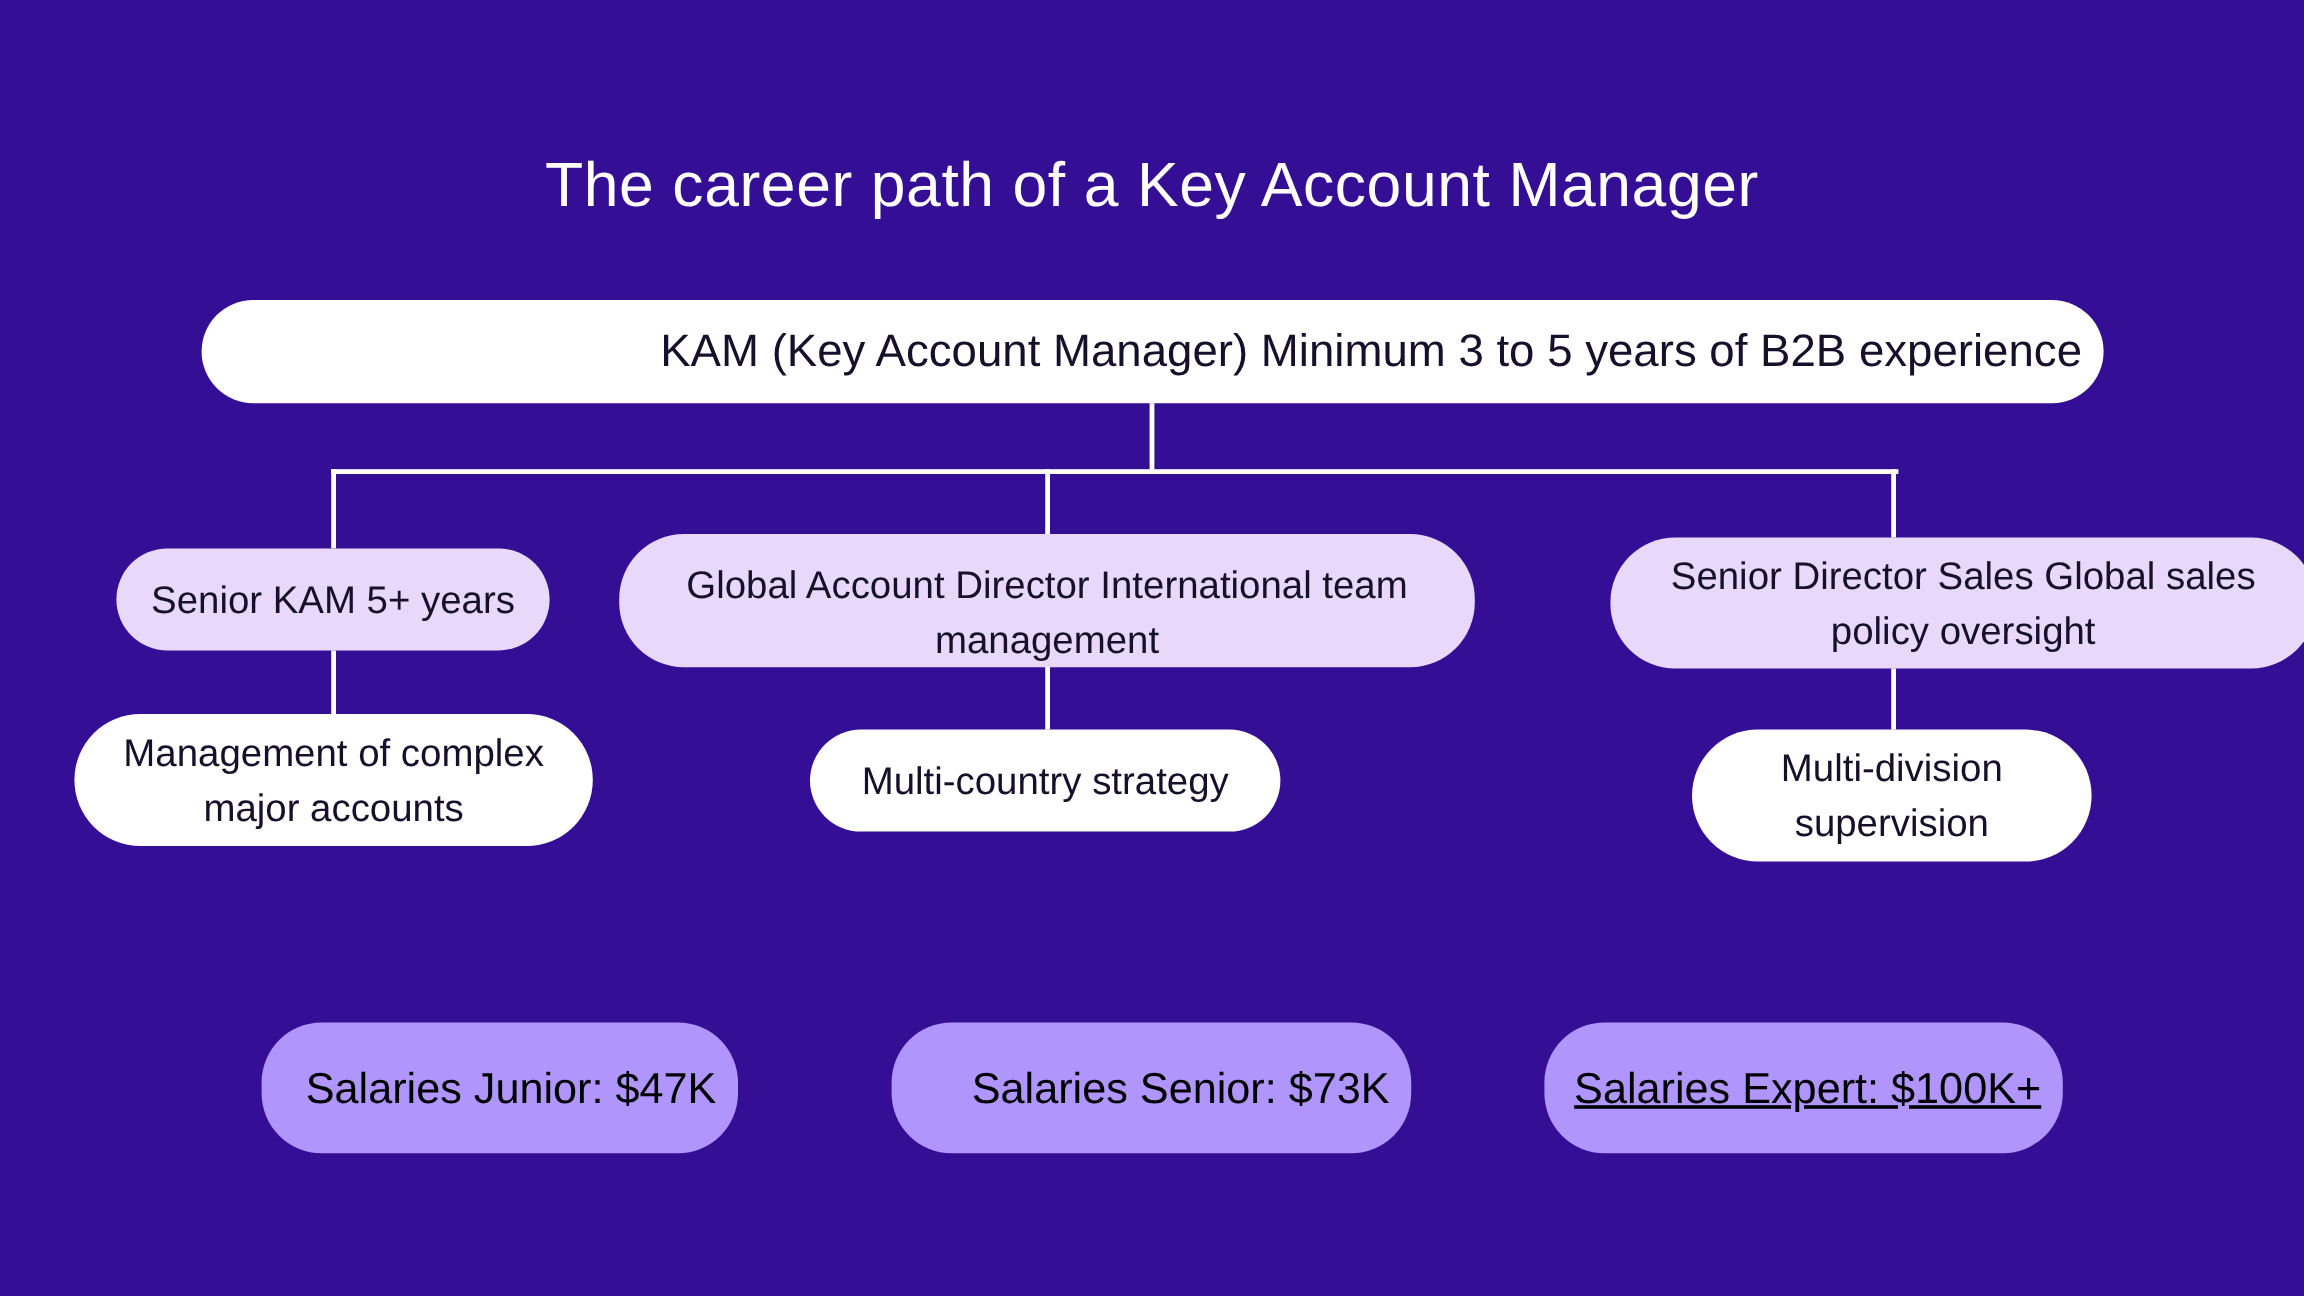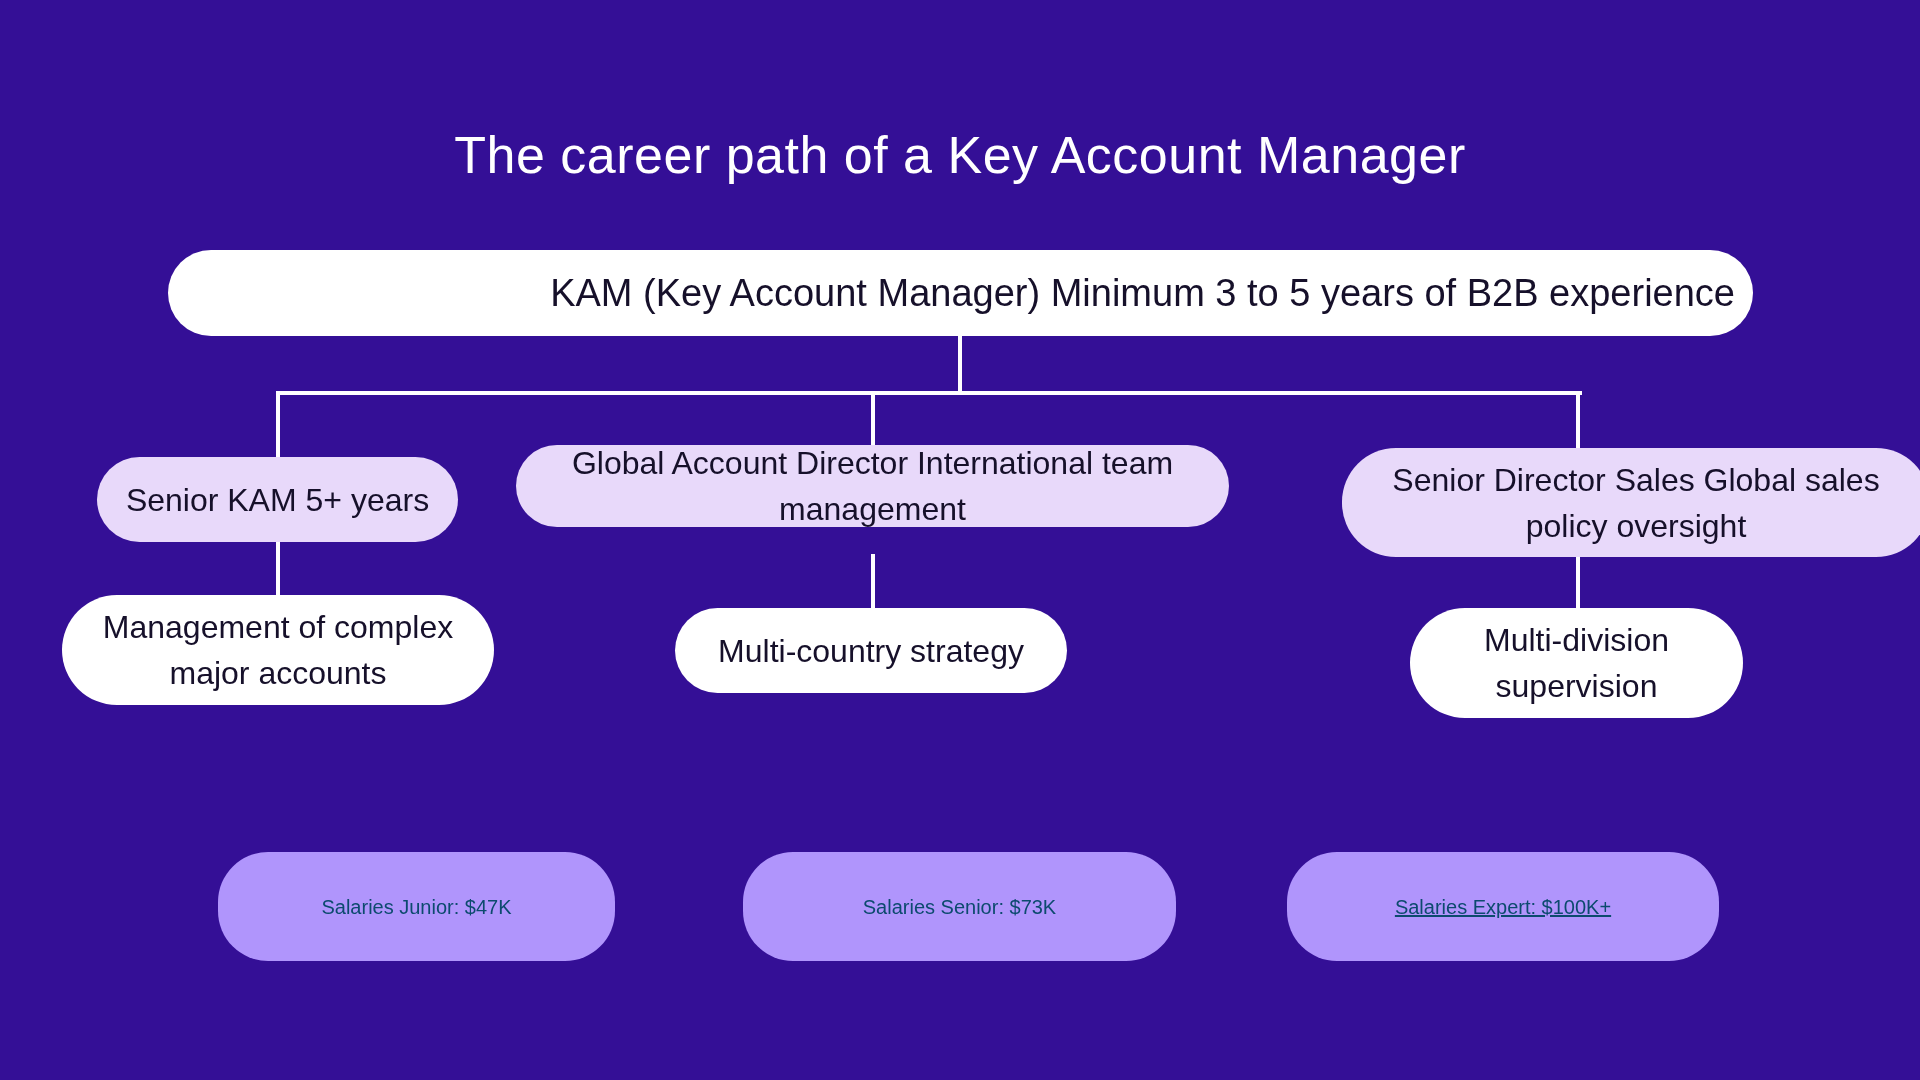--- a/index.html
+++ b/index.html
@@ -1,21 +1,21 @@
 <!DOCTYPE html>
 <html><head>
 <meta charset="utf-8">
 <style>
   html,body{margin:0;padding:0;}
   body{width:1920px;height:1080px;background:#340F96;position:relative;overflow:hidden;font-family:"Liberation Sans","DejaVu Sans",sans-serif;}
   .title{position:absolute;left:0;top:100px;width:1920px;text-align:center;color:#fff;font-size:52px;line-height:110px;letter-spacing:0.5px;}
   .box{position:absolute;display:flex;align-items:center;justify-content:center;text-align:center;box-sizing:border-box;border-radius:48px;color:#16102a;font-size:32px;line-height:46px;padding:0 18px;}
   .white{background:#ffffff;}
   .lav{background:#E8D9FA;}
-  .sal{background:#B095FC;color:#0c4a6e;border-radius:50px;font-size:20px;}
+  .sal{background:#B095FC;color:#000000;border-radius:50px;font-size:36px;justify-content:flex-end;}
   .line{position:absolute;background:#ffffff;}
   .top{font-size:38px;justify-content:flex-end;}
 </style>
 </head>
 <body>
 
 <div class="title">The career path of a Key Account Manager</div>
 
 <div class="box white top" style="left:168px;top:250px;width:1585px;height:86px;border-radius:44px;">
   <span>KAM (Key Account Manager) Minimum 3 to 5 years of B2B experience</span>
@@ -26,21 +26,21 @@
 <div class="line" style="left:276px;top:391px;width:4px;height:66px;"></div>
 <div class="line" style="left:871px;top:391px;width:4px;height:54px;"></div>
 <div class="line" style="left:1576px;top:391px;width:4px;height:57px;"></div>
 <div class="line" style="left:276px;top:542px;width:4px;height:53px;"></div>
 <div class="line" style="left:871px;top:554px;width:4px;height:54px;"></div>
 <div class="line" style="left:1576px;top:557px;width:4px;height:51px;"></div>
 
 <div class="box lav" style="left:97px;top:457px;width:361px;height:85px;border-radius:43px;">
   <span>Senior KAM 5+ years</span>
 </div>
-<div class="box lav" style="left:516px;top:445px;width:713px;height:82px;border-radius:54px;">
+<div class="box lav" style="left:516px;top:445px;width:713px;height:111px;border-radius:54px;align-items:flex-end;">
   <span>Global Account Director International team management</span>
 </div>
 <div class="box lav" style="left:1342px;top:448px;width:588px;height:109px;border-radius:54px;padding:0 40px;">
   <span>Senior Director Sales Global sales policy oversight</span>
 </div>
 
 <div class="box white" style="left:62px;top:595px;width:432px;height:110px;border-radius:55px;">
   <span>Management of complex major accounts</span>
 </div>
 <div class="box white" style="left:675px;top:608px;width:392px;height:85px;border-radius:43px;">

